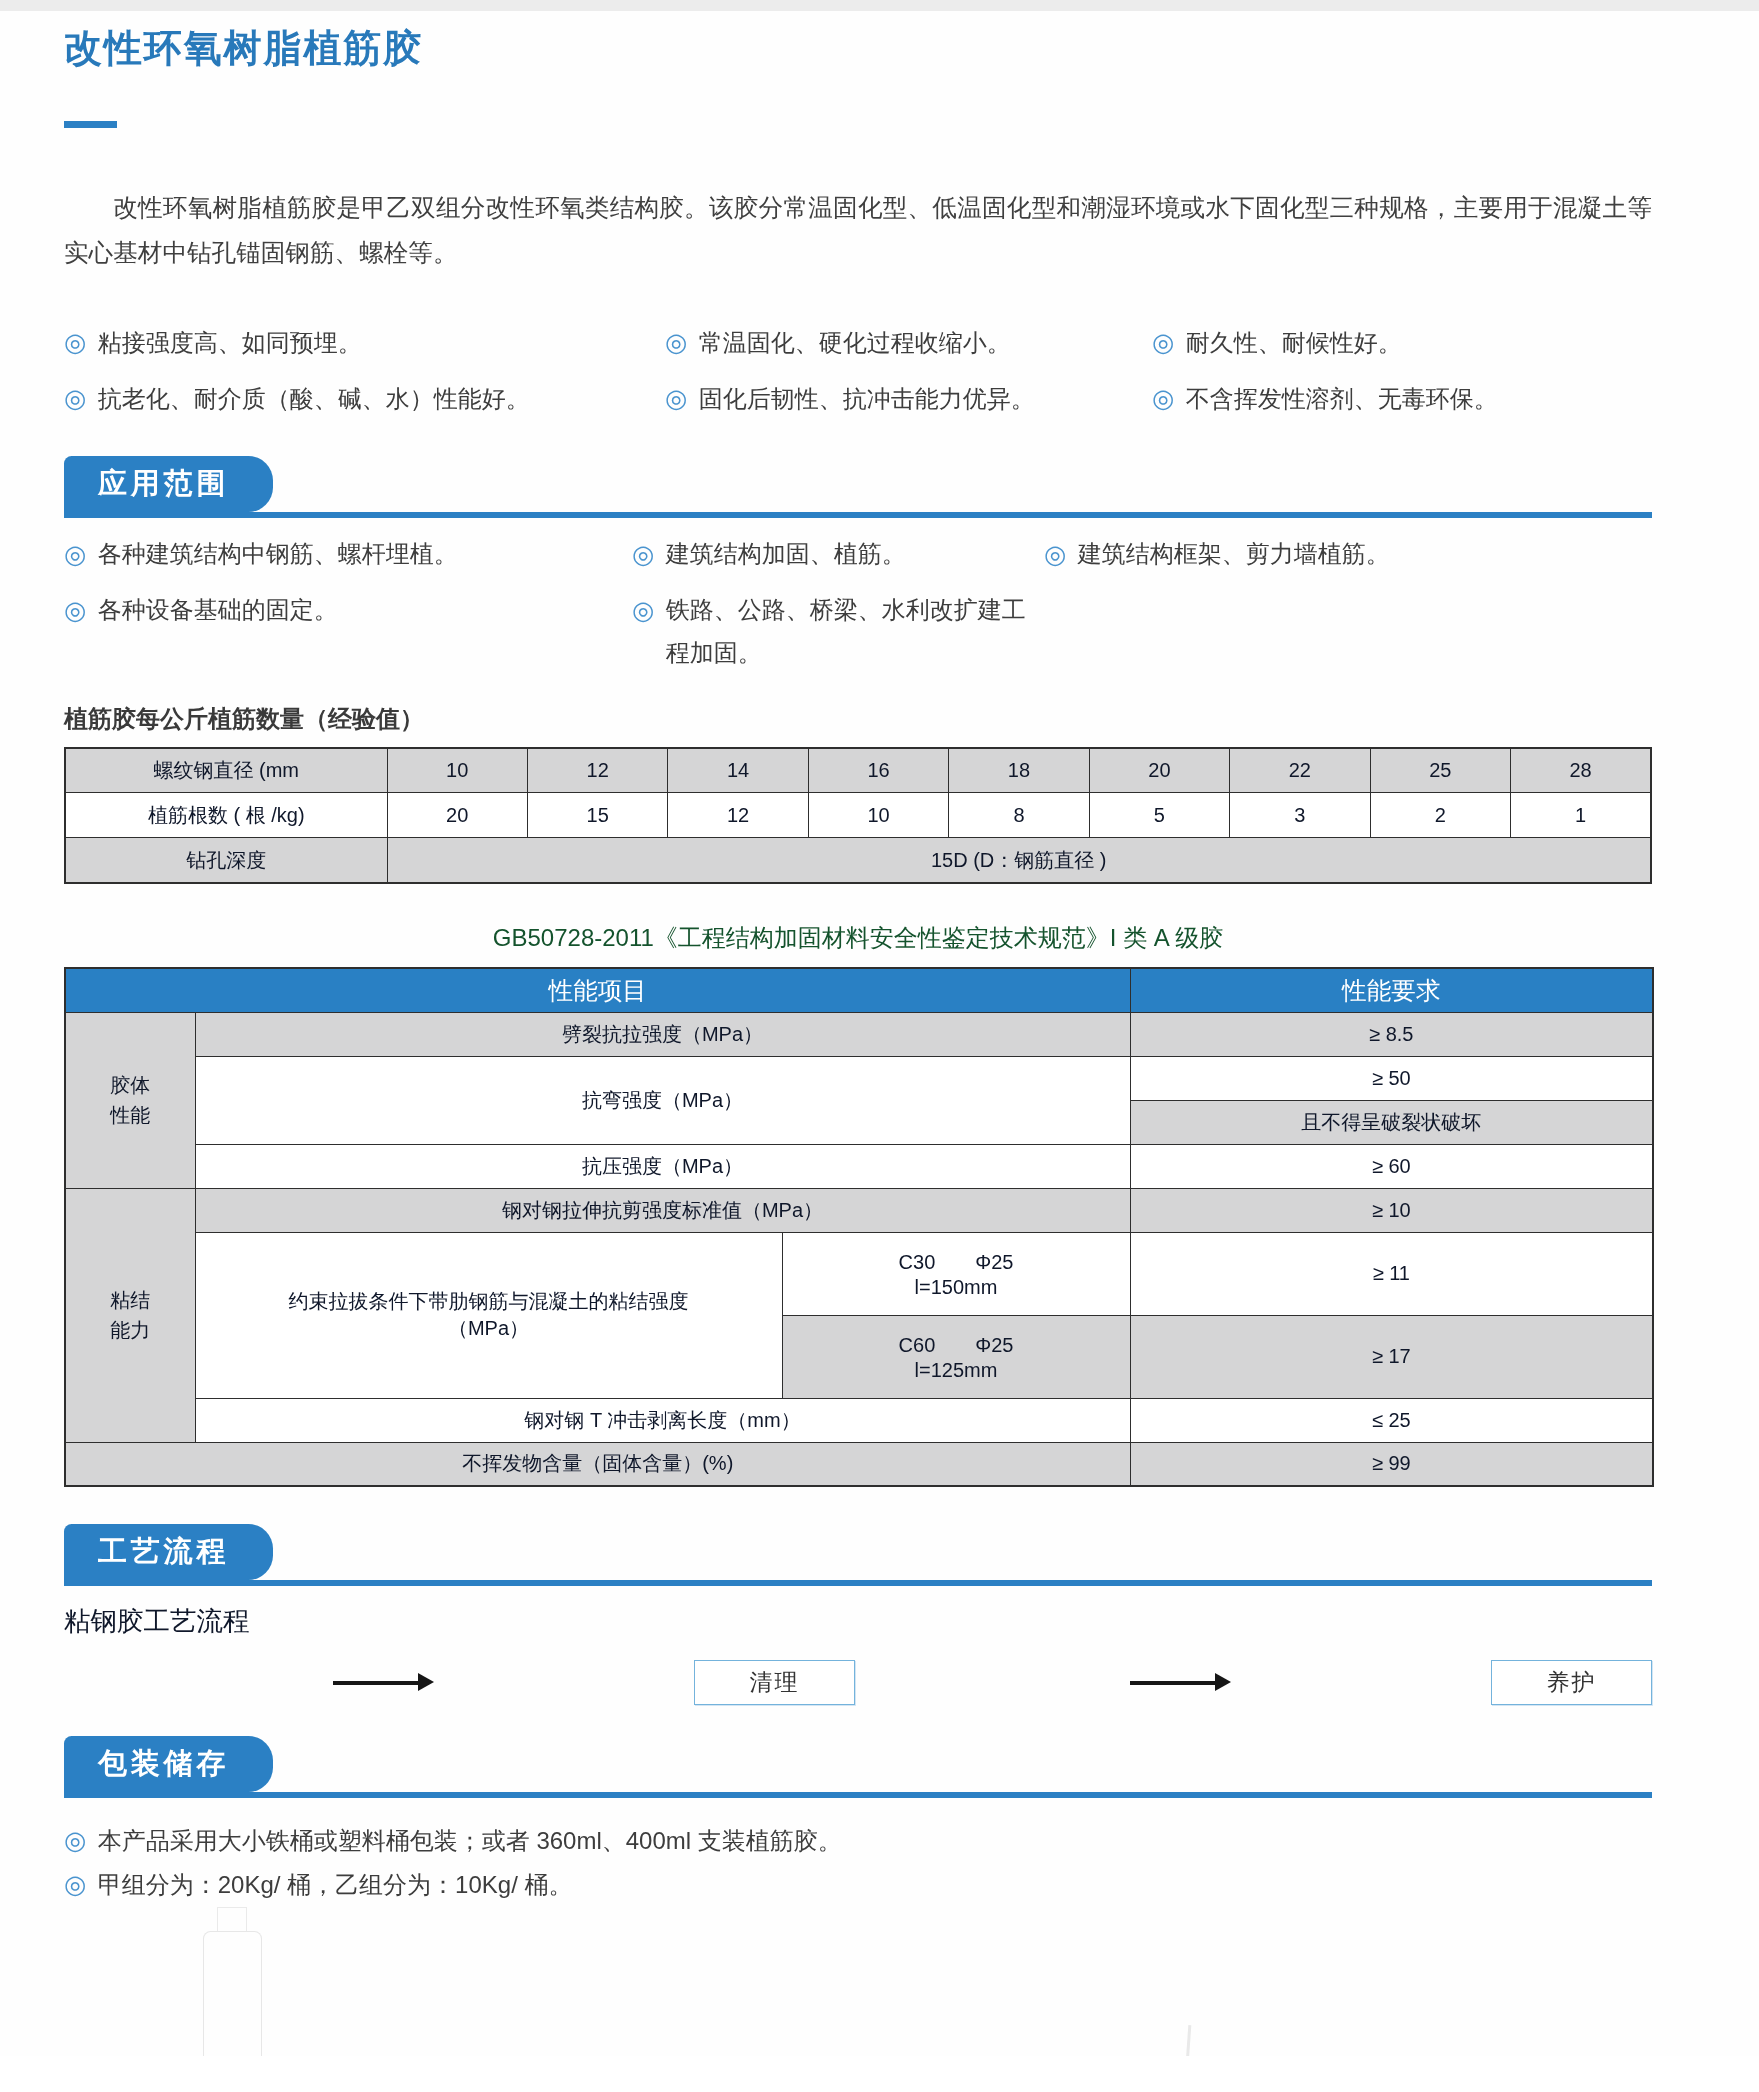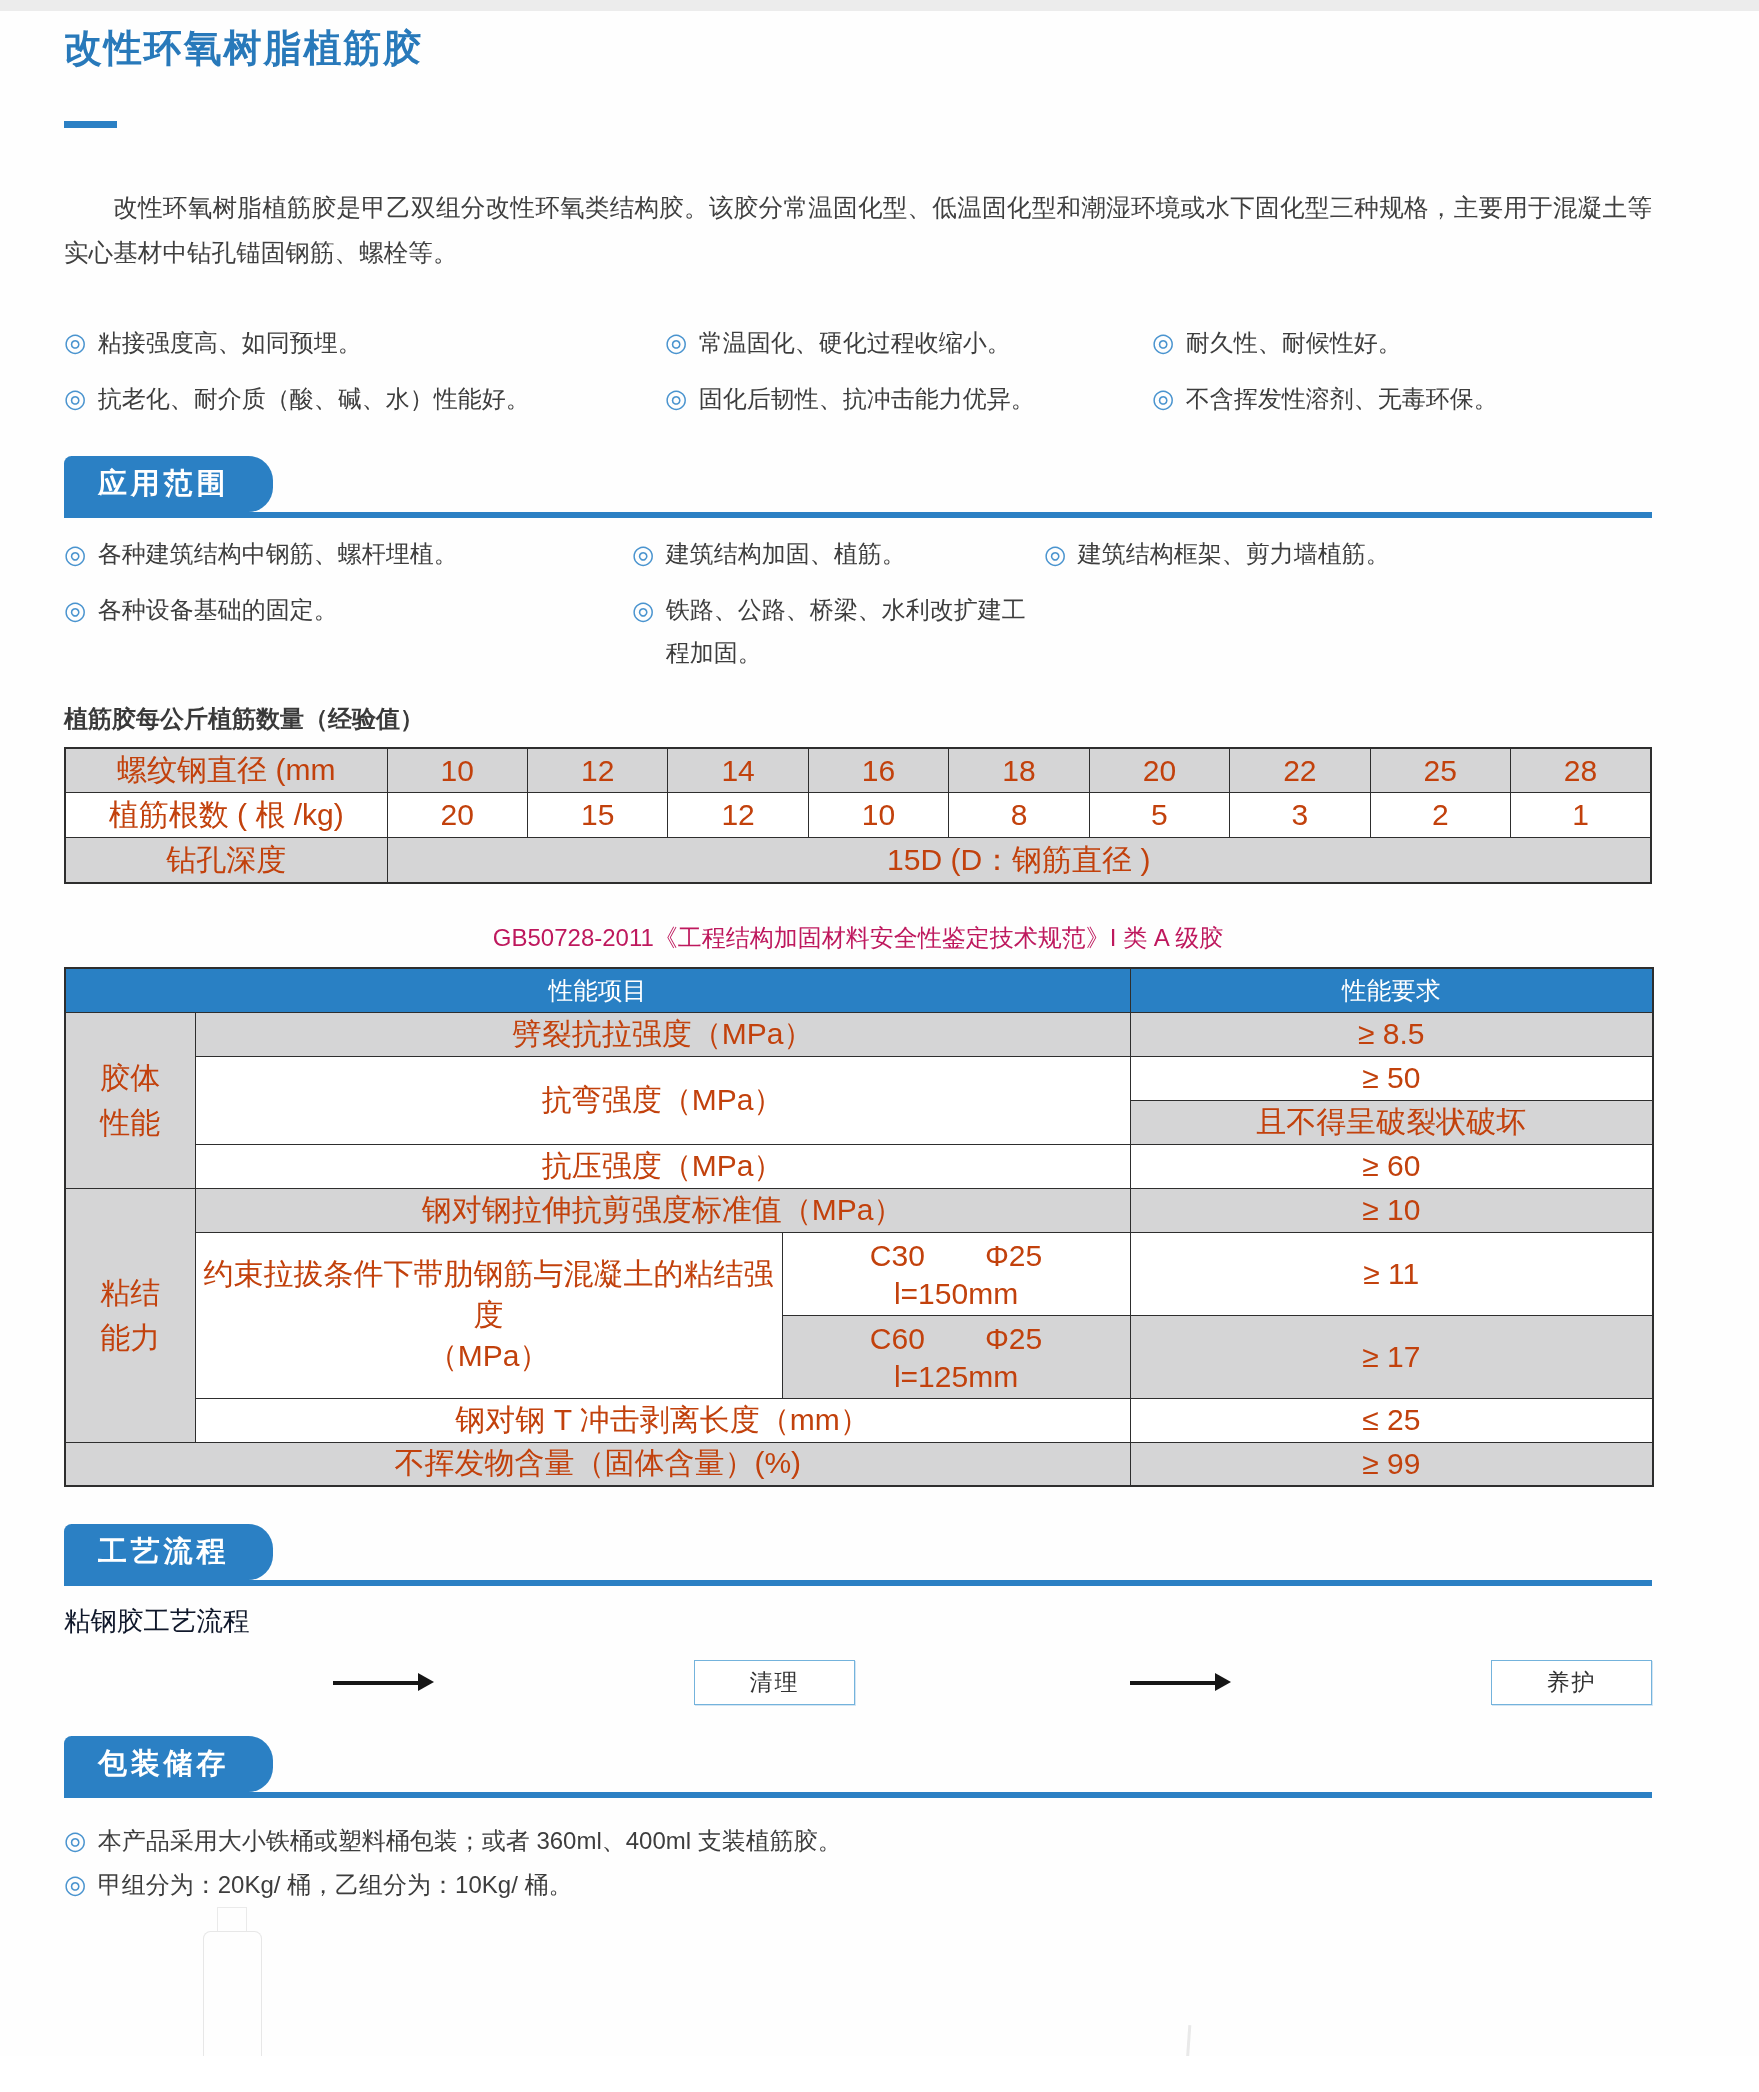--- a/index.html
+++ b/index.html
@@ -22,28 +22,28 @@
   .bullets { display:grid; margin-top:15px; }
   .bullets.features { grid-template-columns:601px 487px auto; }
   .bullets.apps { grid-template-columns:568px 412px auto; }
   .bullets ul { list-style:none; }
   .bullets li { display:flex; align-items:flex-start; font-size:24px; color:#3d3d3d; line-height:43px; margin-bottom:13.2px; }
   .bcircle { color:#4a94cf; font-size:25.6px; margin-right:11.4px; line-height:43px; }
 
   
   .tbl-caption { margin-top:15px; font-size:24px; font-weight:bold; color:#3a3a3a; }
   table { border-collapse:collapse; table-layout:fixed; width:1588px; border:2.8px solid #2e2e2e; }
-  td { border:1.9px solid #2e2e2e; text-align:center; vertical-align:middle; font-size:30px; color:#c2410c; }
+  td { border:1.9px solid #2e2e2e; text-align:center; vertical-align:middle; font-size:20px; color:#0f172a; }
   .rebar-table { margin-top:11.4px; }
   .rebar-table td { height:45px; }
   .gray { background:#d5d5d6; }
   .white { background:#ffffff; }
   .bluehead { background:#2980c4; color:#fff; font-size:24.6px; height:45px; }
 
-  .std-note { margin-top:19px; text-align:center; font-size:24px; color:#be185d; }
+  .std-note { margin-top:19px; text-align:center; font-size:24px; color:#14532d; }
   .tech-table { margin-top:13.2px; }
   .tech-table td { height:44px; }
   .tech-table td.tall { height:83px; }
   .tech-table td.group { line-height:1.5; }
 
   
   .flow-subtitle { margin-top:17px; font-size:26.5px; color:#0f172a; }
   .flow-row { display:flex; align-items:center; margin-left:260px; margin-top:13.2px; }
   .flow-row.second { margin-top:21px;justify-content:space-between; }
   .fc-box { height:45px; border:1.9px solid #74b3dc; background:#fff; display:flex; align-items:center; justify-content:center;

